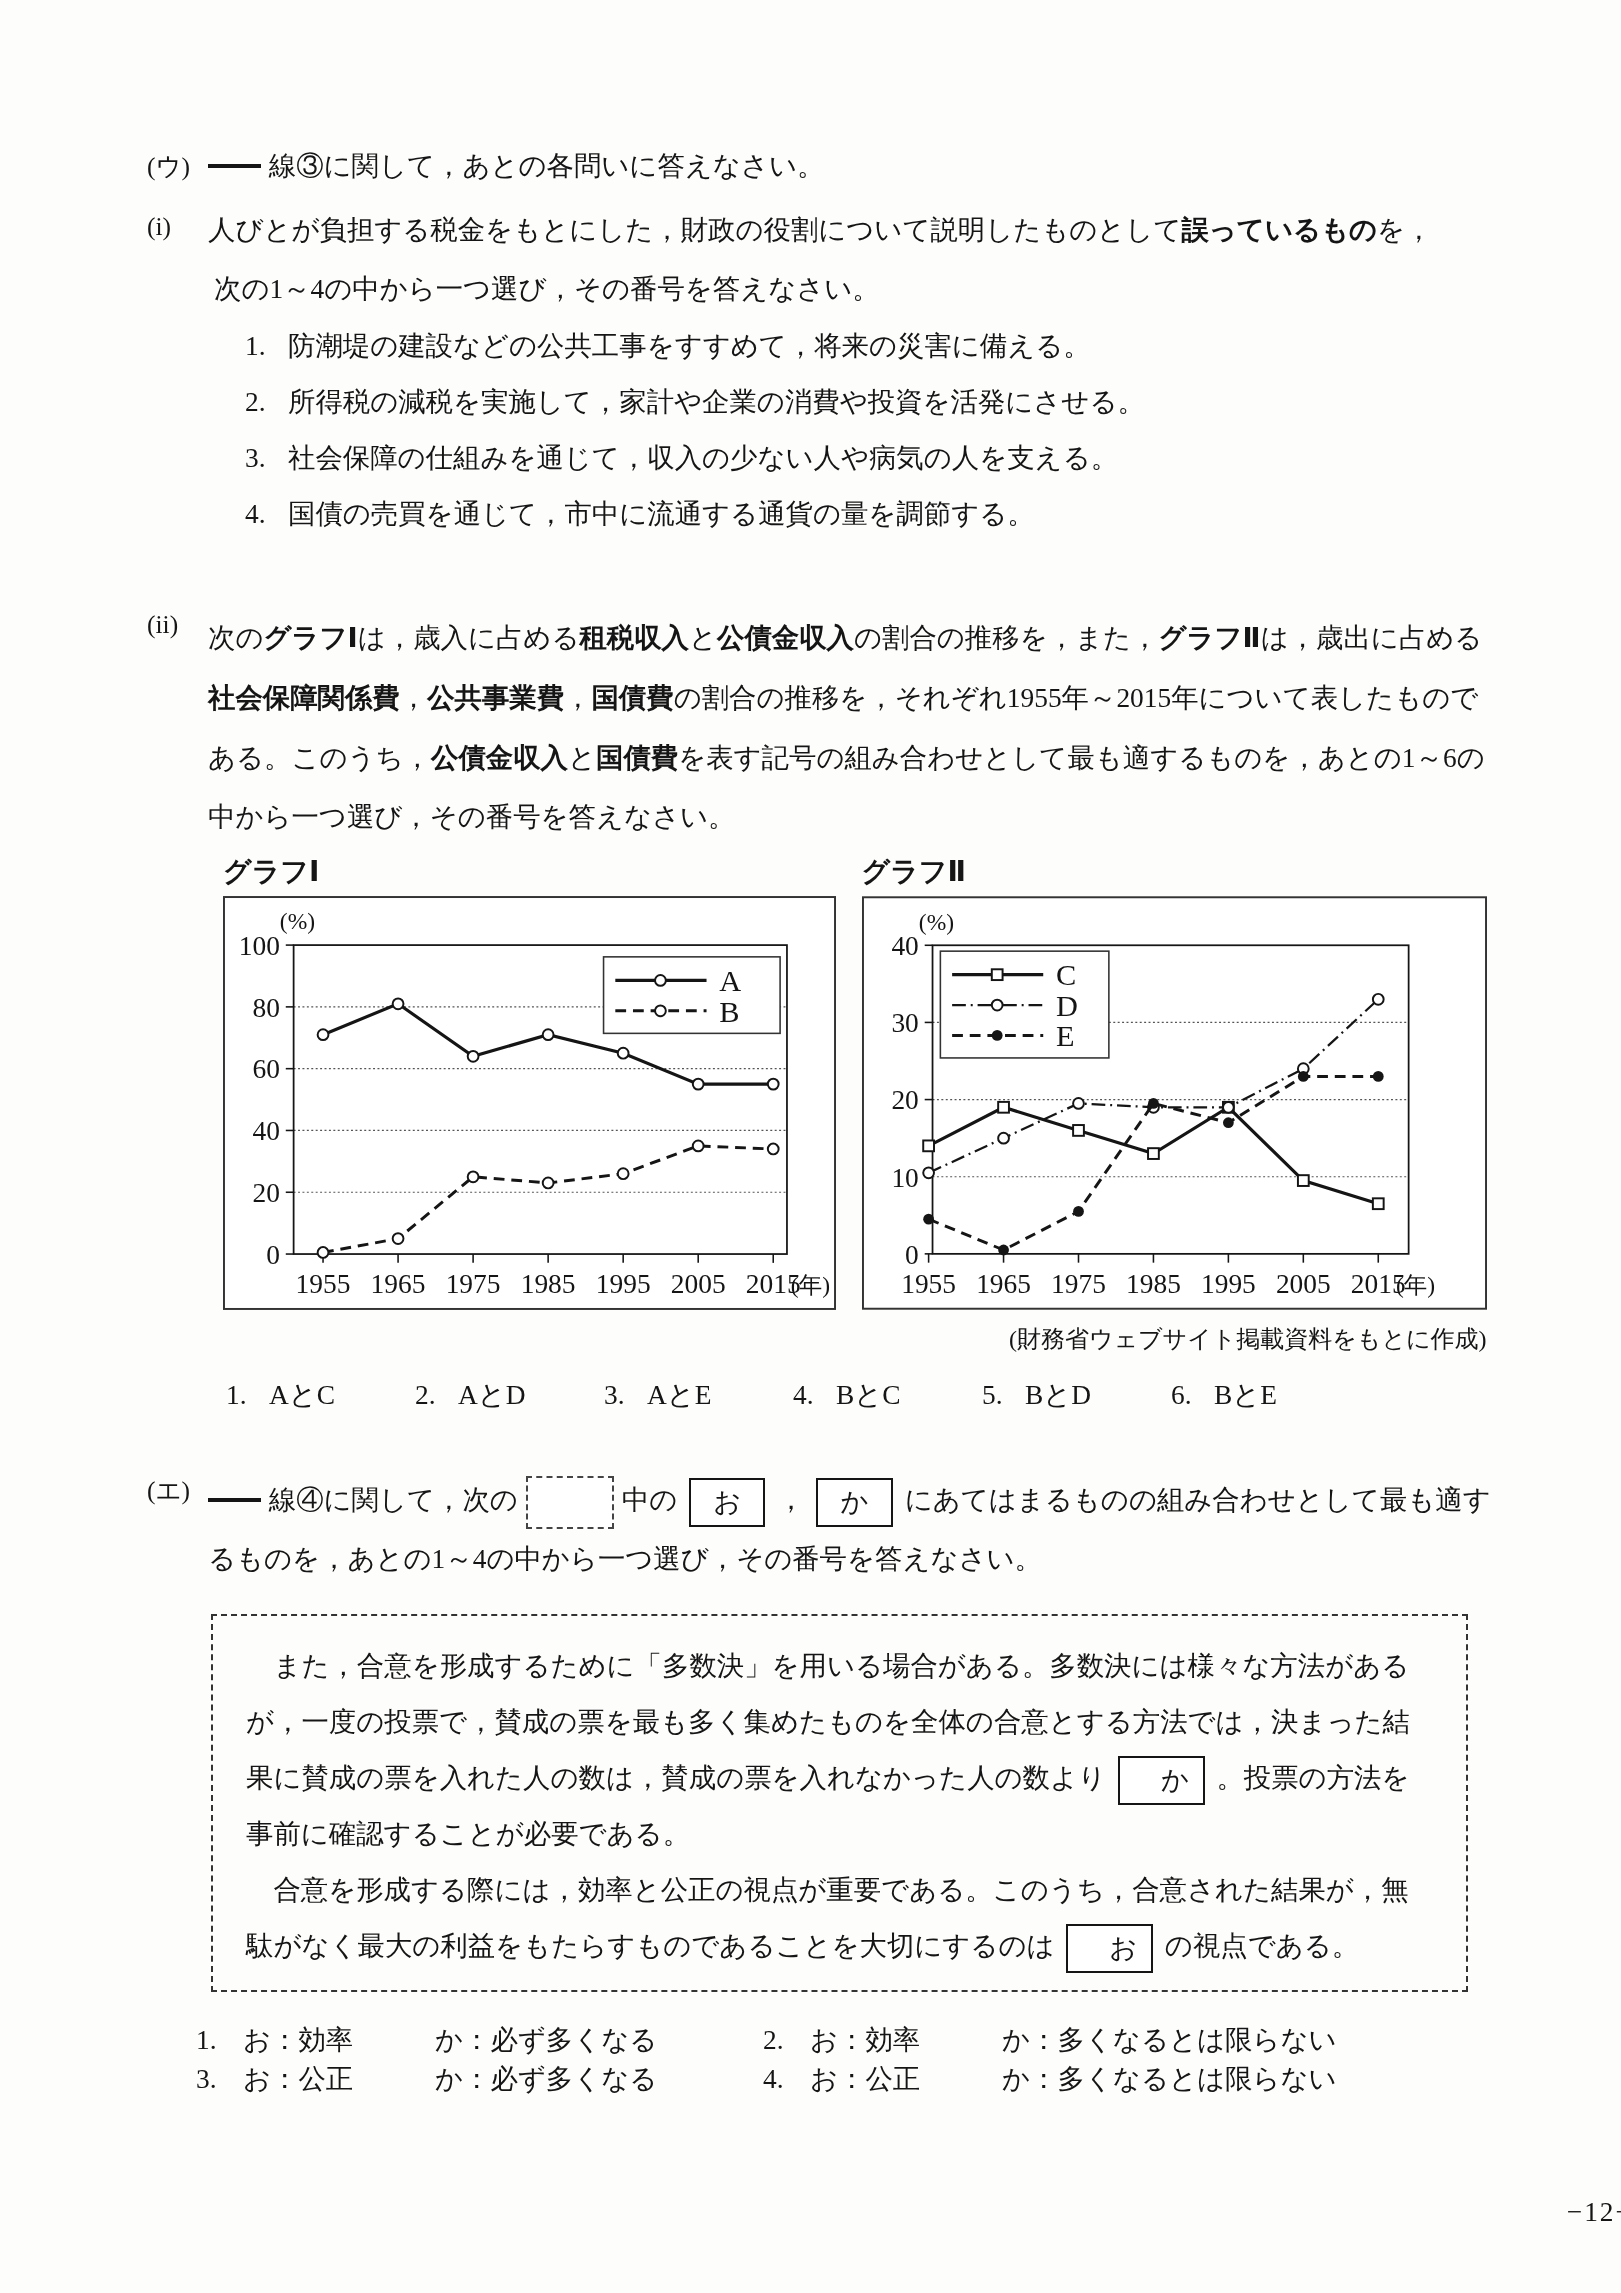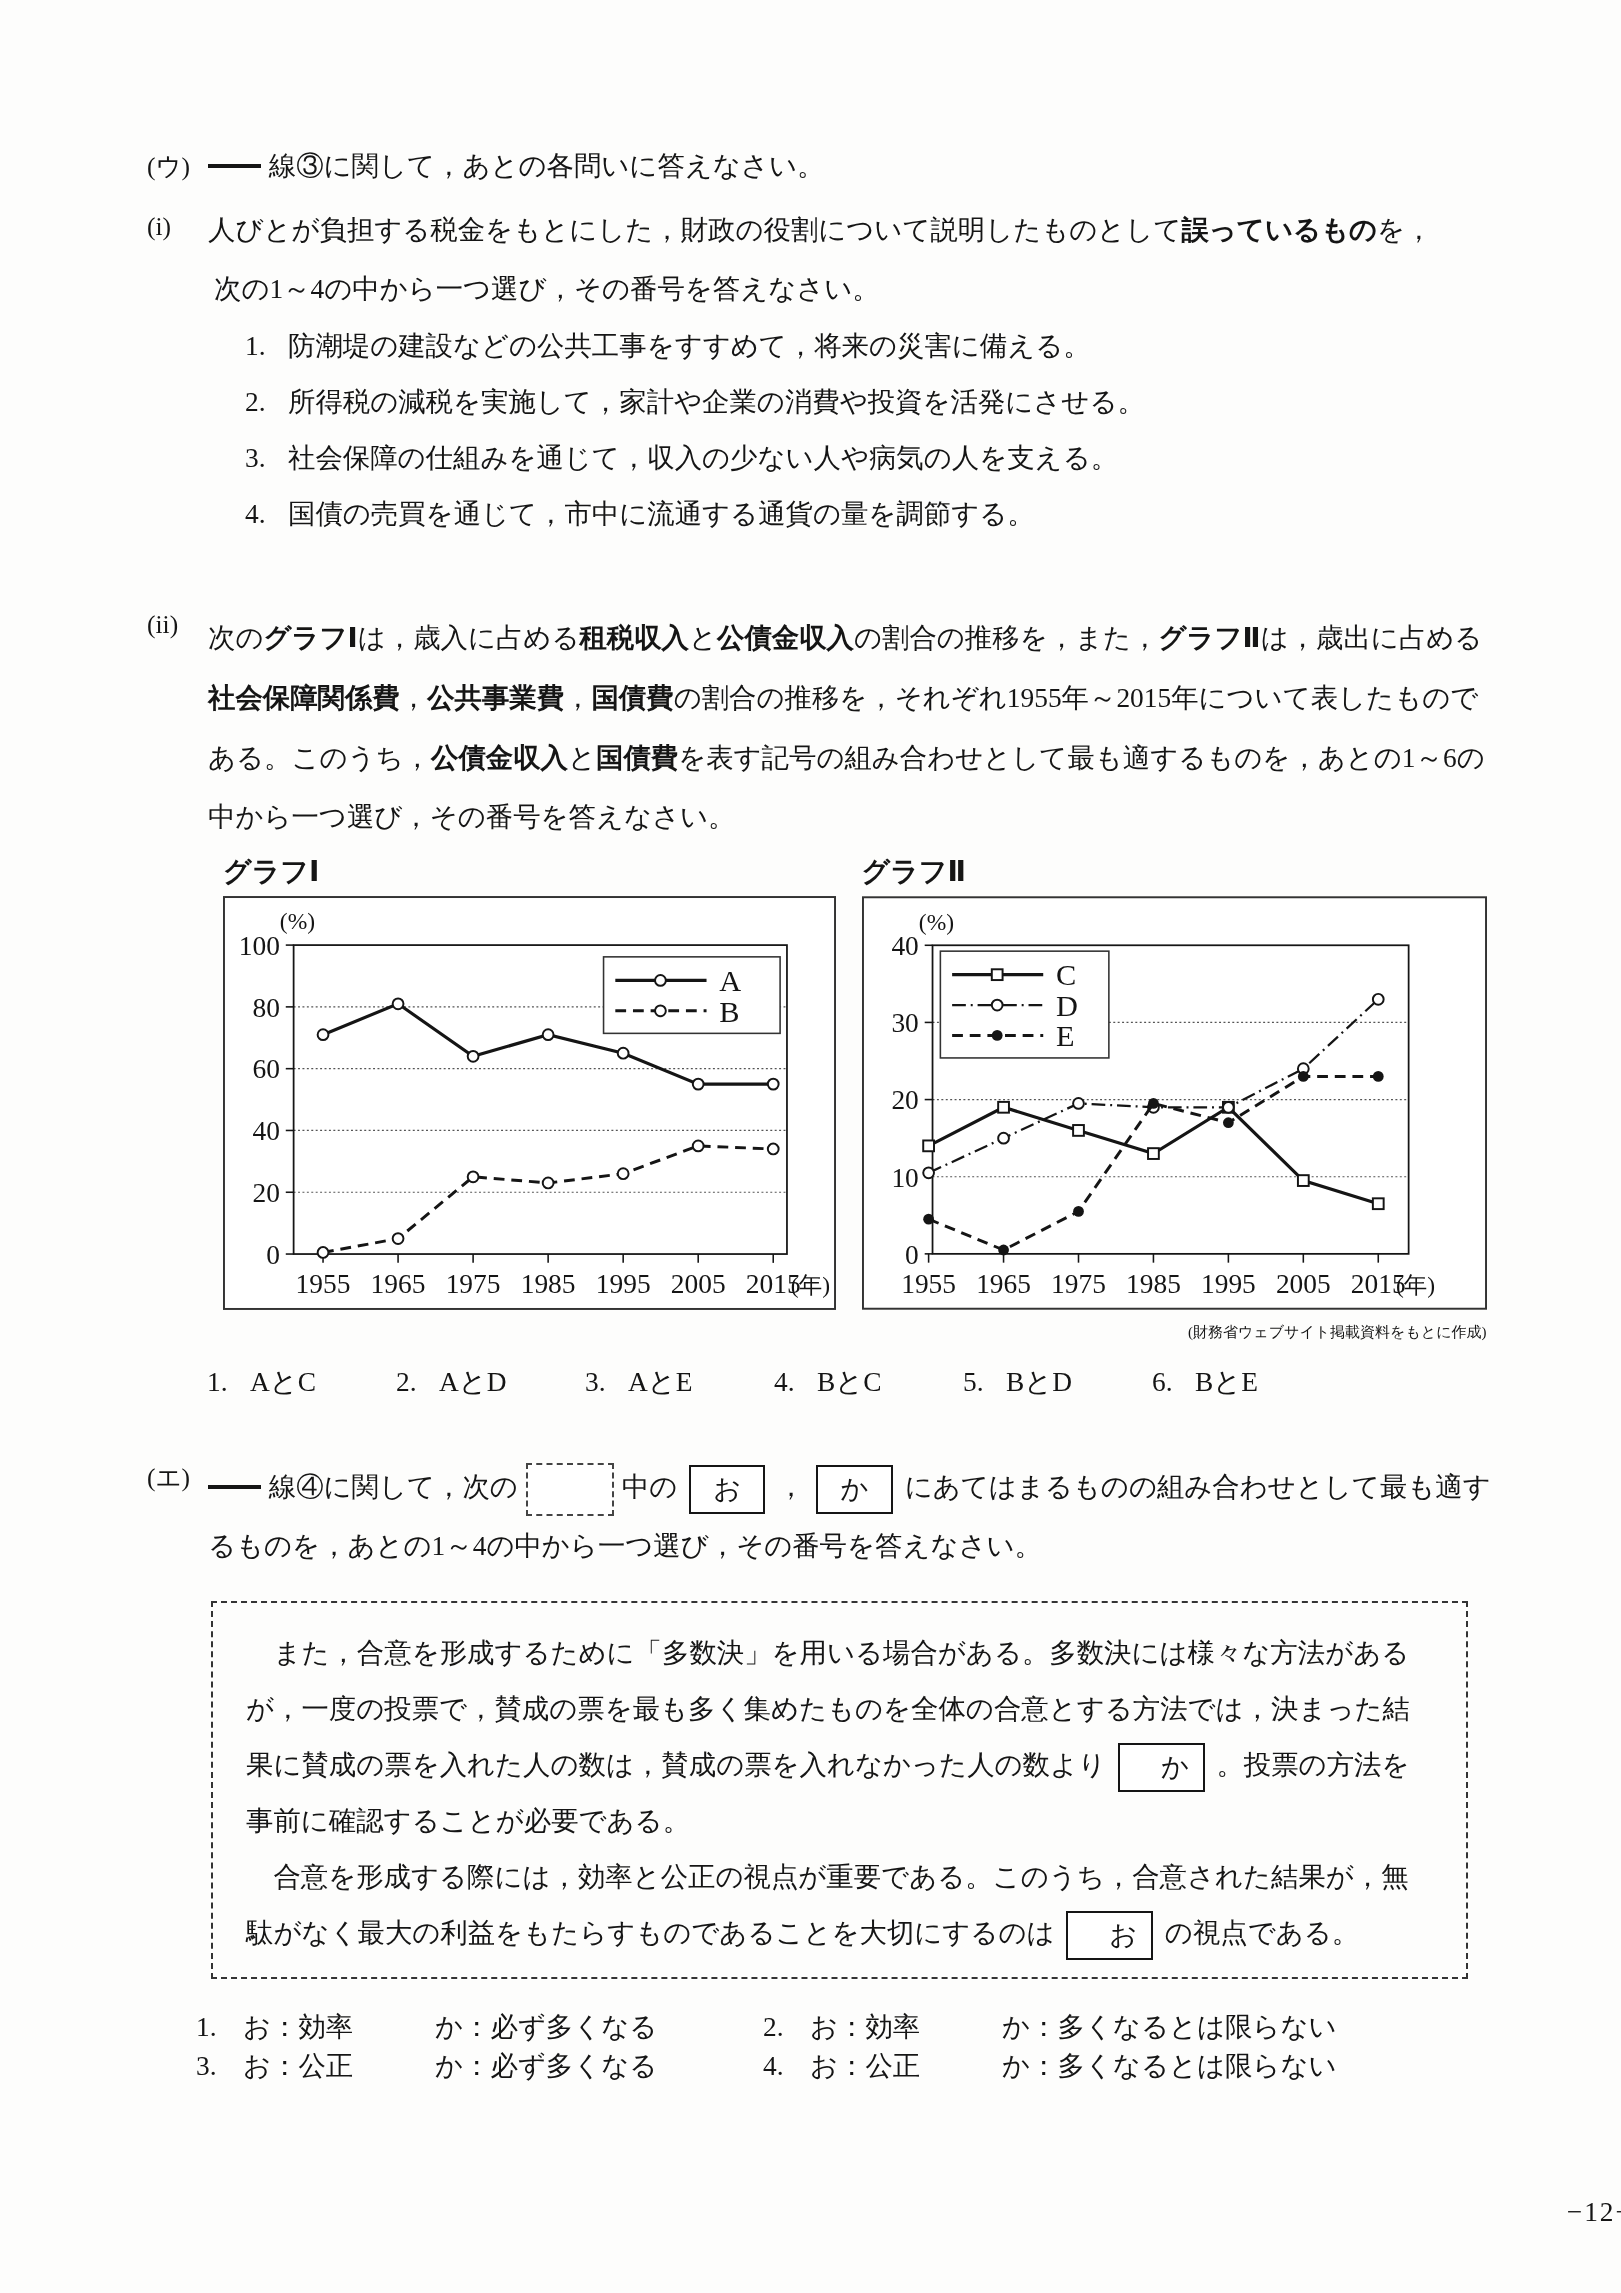--- a/index.html
+++ b/index.html
@@ -15,22 +15,22 @@
   .longdash{display:inline-block;width:53px;border-top:4.9px solid #151515;vertical-align:middle;margin:0 7.8px 5.9px 0;}
   .heading-u{margin-bottom:23.5px;}
   .q1line1{line-height:39px;}
   .q1line2{margin-left:67px;margin-top:20.6px;line-height:39px;}
   .optlist{margin-left:98px;margin-top:17.6px;}
   .opt{height:56px;line-height:39px;}
   .optnum{display:inline-block;min-width:43px;}
   .block-ii{margin-top:57px;}
   .charts{display:flex;gap:25.5px;margin-left:76px;margin-top:5.9px;}
   .charttitle{font-family:"Liberation Sans","DejaVu Sans",sans-serif;font-weight:700;font-size:28px;margin-bottom:5.9px;}
-  .source{font-size:15px;text-align:right;margin-top:5.9px;}
-  .grow{display:flex;margin-left:60px;margin-top:19.6px;}
+  .source{font-size:24px;text-align:right;margin-top:5.9px;}
+  .grow{display:flex;margin-left:79px;margin-top:19.6px;}
   .gopt{width:189px;line-height:41px;}
   .block-e{margin-top:55px;}
   .dotted-box{
     margin-left:64px;margin-top:25.5px;width:1257px;box-sizing:border-box;
     border:2px dashed #333;padding:21.6px 33px 15.7px 33px;line-height:56px;
   }
   .dotted-box p{margin:0;text-indent:1em;}
   .ibox{
     display:inline-block;border:2px solid #151515;min-width:45px;text-align:center;
     padding:0 13.7px;margin:0 11.8px;line-height:45px;vertical-align:middle;background:#fff;

